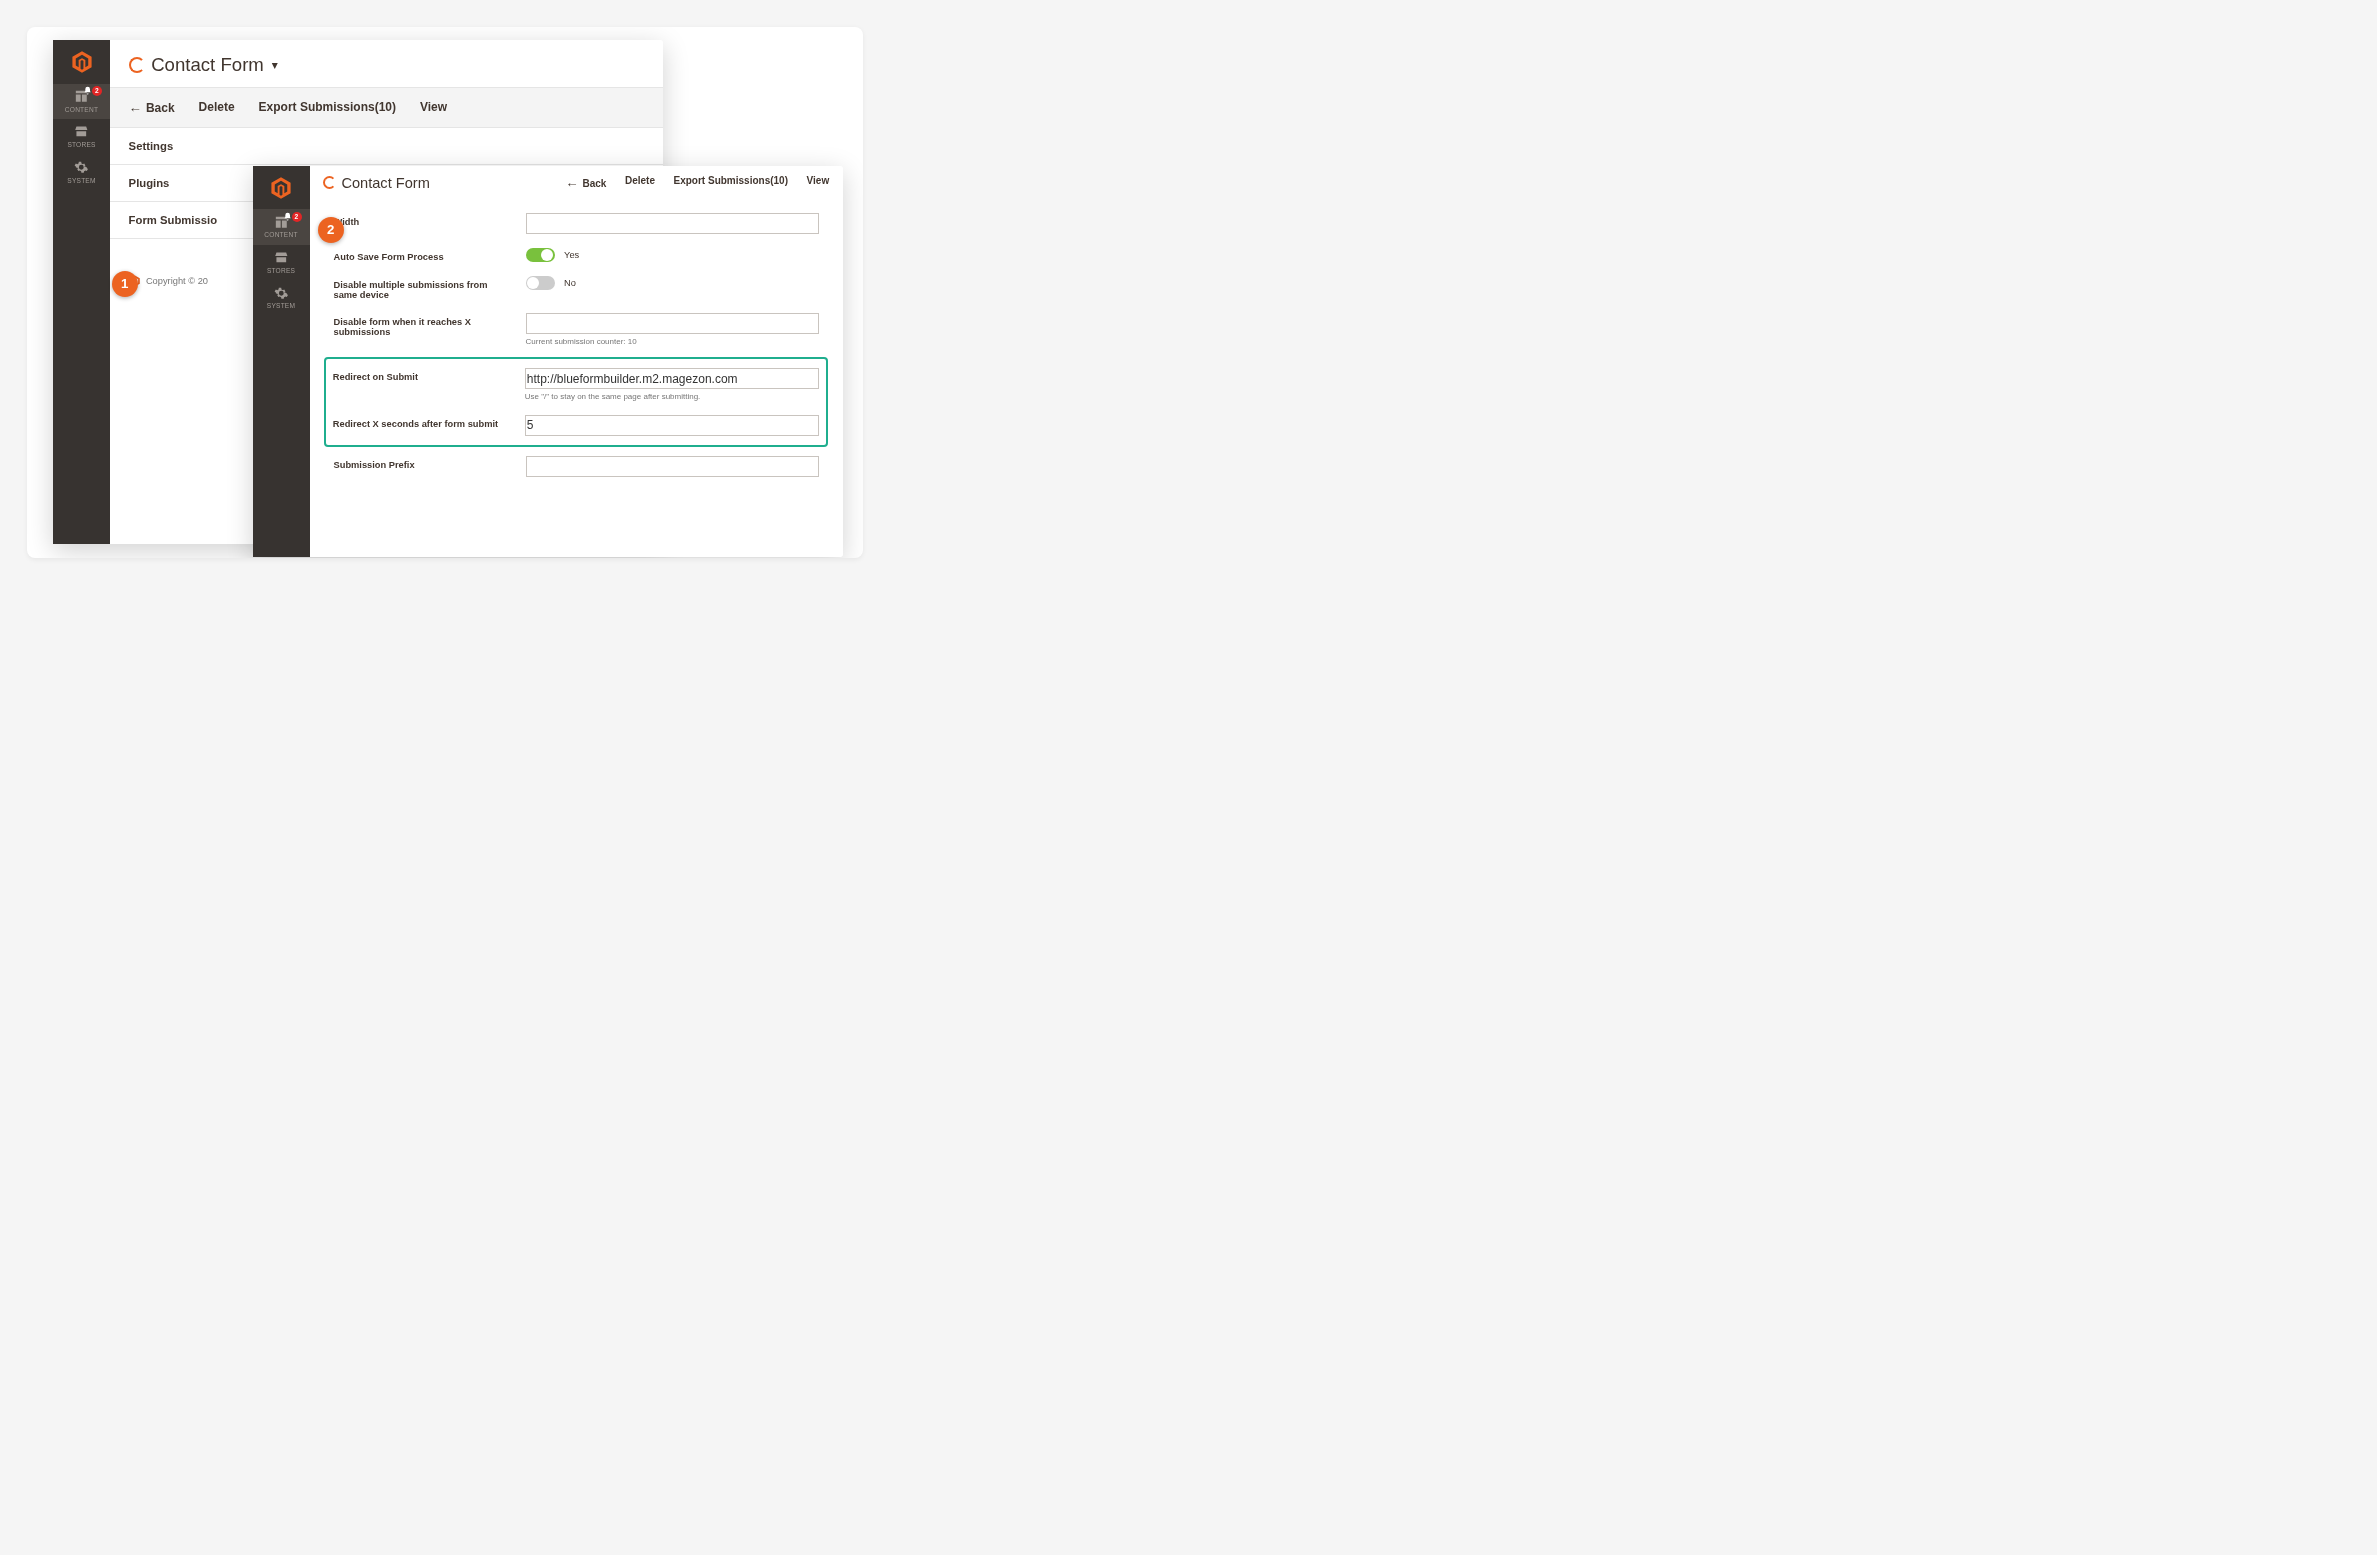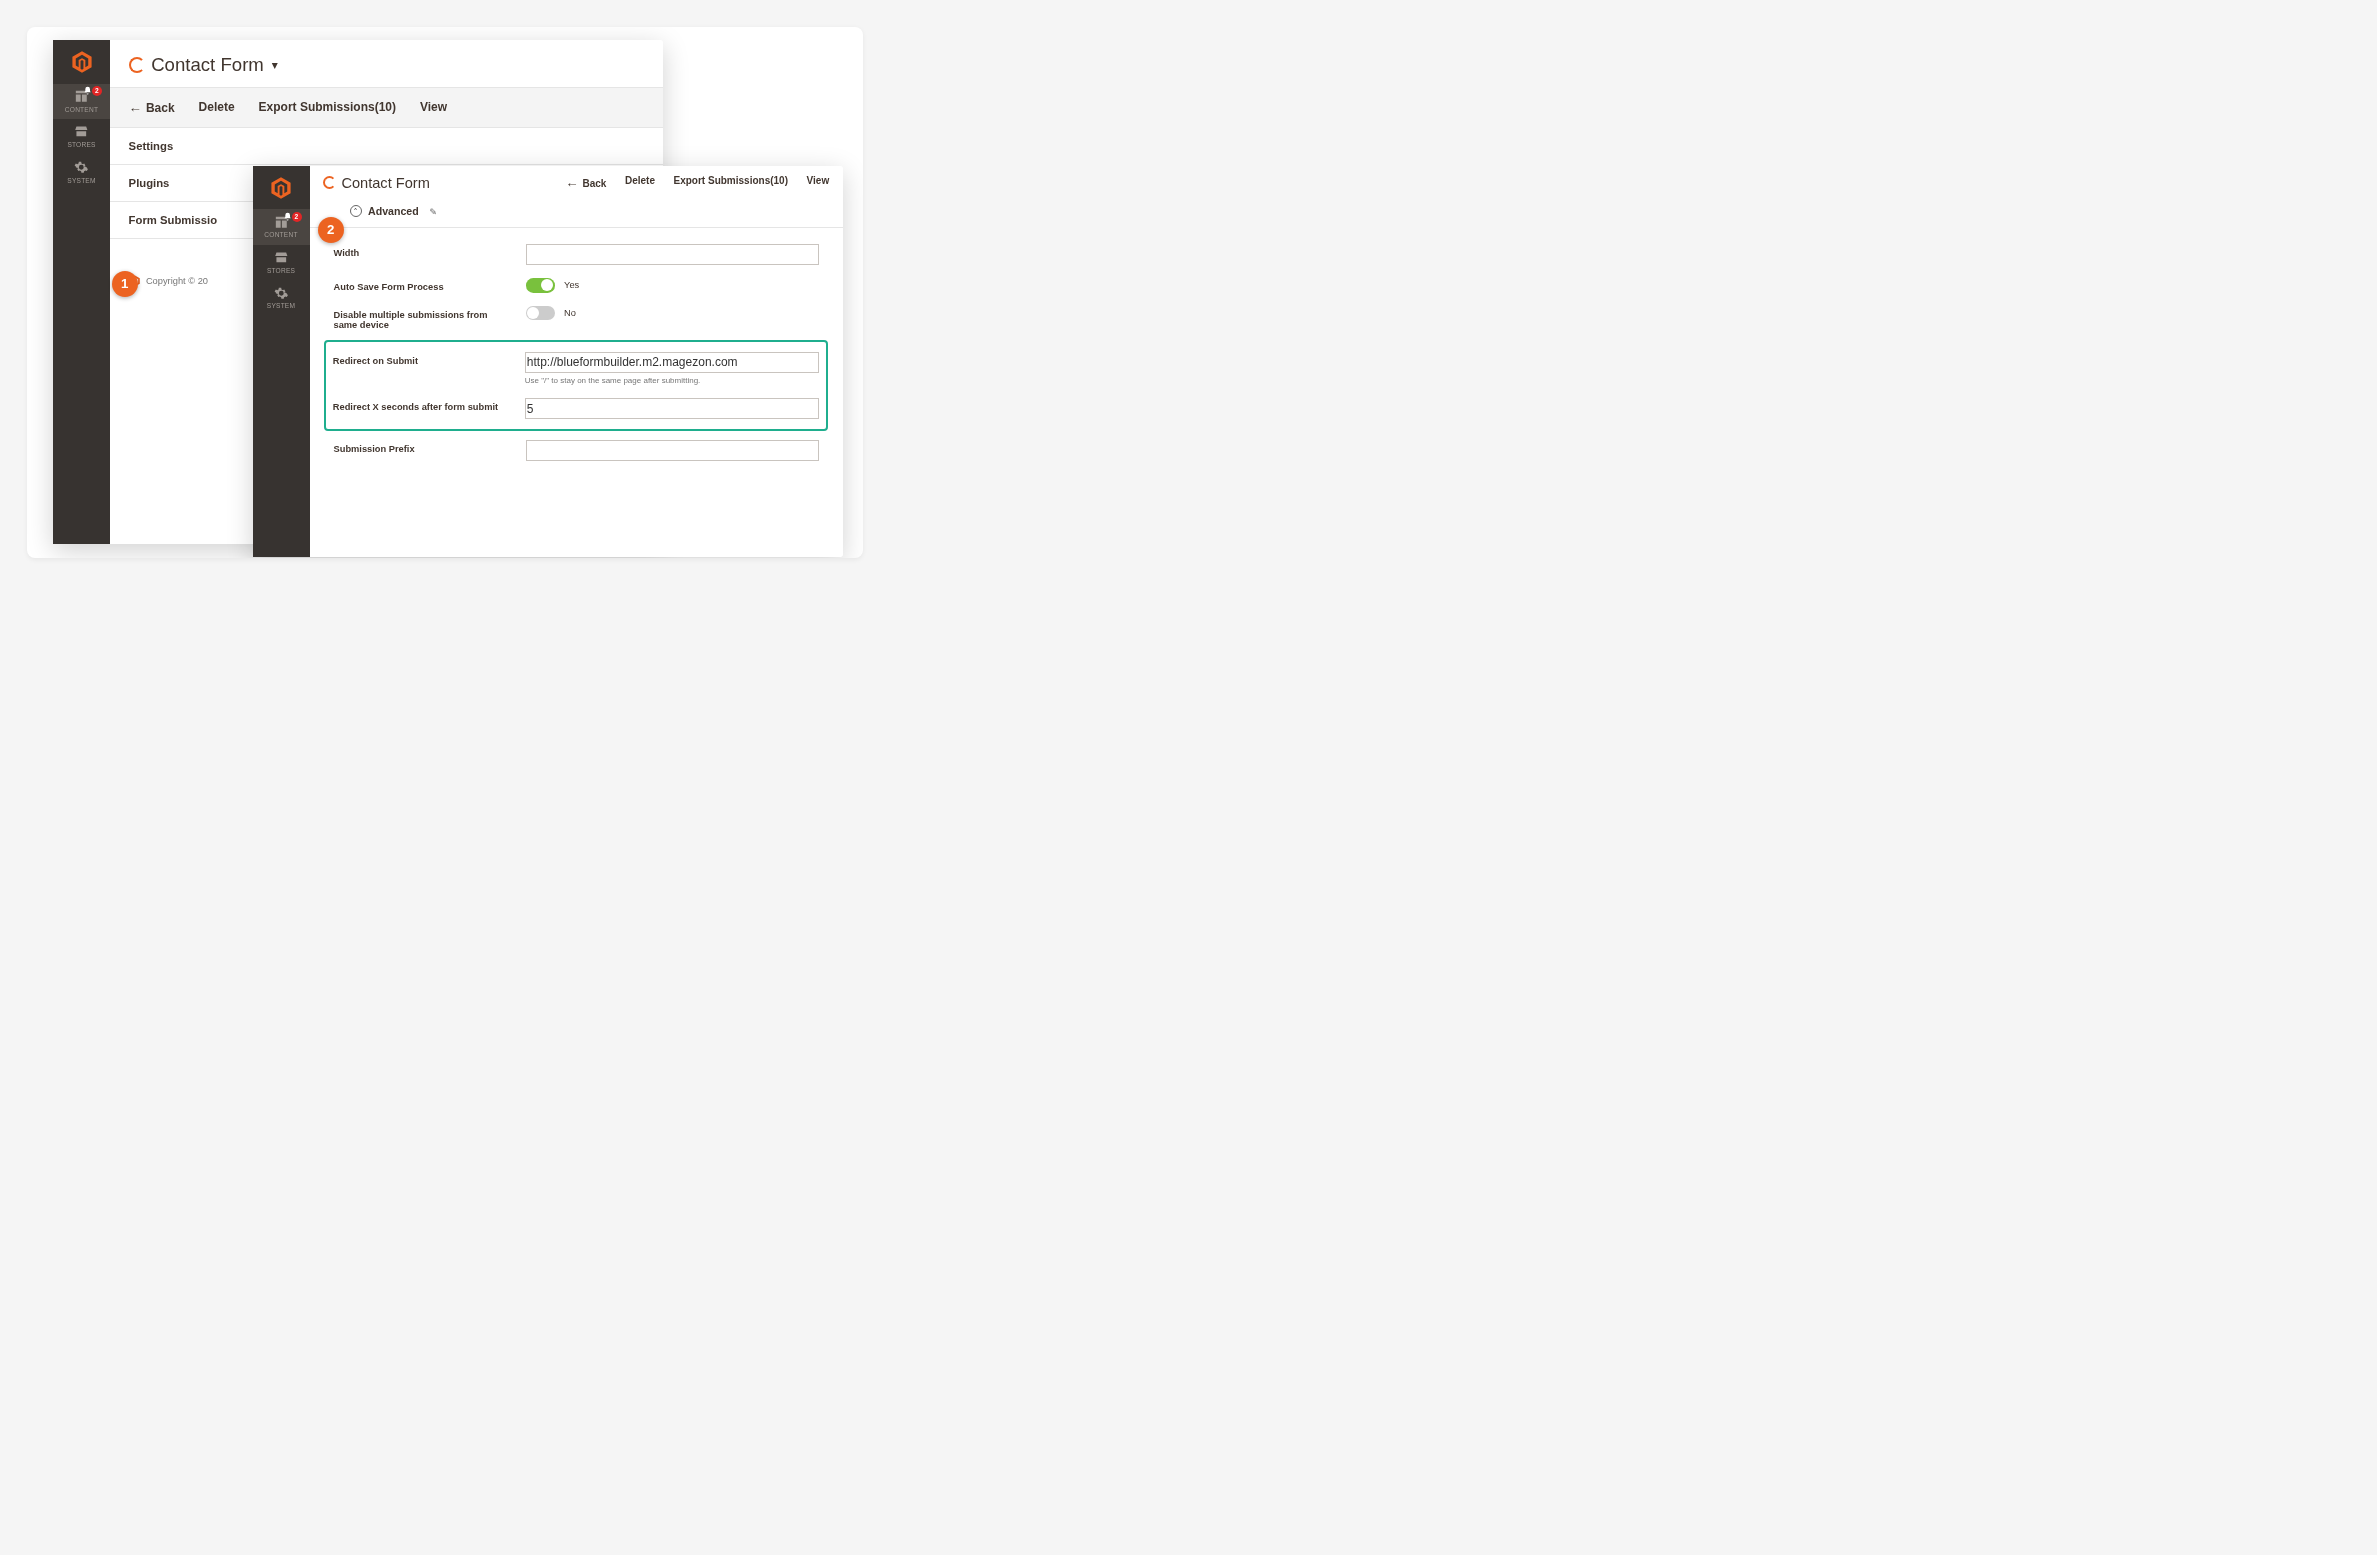--- a/index.html
+++ b/index.html
@@ -154,42 +154,44 @@
       <div class="hdr2">
         <div class="spin"></div>
         <span class="title">Contact Form</span>
         <div class="tb2">
           <span><span class="arrow">←</span><span>Back</span></span>
           <span>Delete</span>
           <span>Export Submissions(10)</span>
           <span>View</span>
         </div>
       </div>
-      <div class="sechdr">
-        <span class="chev">⌃</span>
-        <span class="sectitle">Advanced</span>
-        <span class="pencil">✎</span>
-      </div>
       <div class="form">
         <div class="row">
           <div class="lbl">Width</div>
           <div class="ctl"><input class="inp" value="" style=""></div>
         </div>
         <div class="row">
           <div class="lbl">Auto Save Form Process</div>
           <div class="ctl">
             <span class="tog on"><span class="knob"></span></span>
             <span class="toglbl">Yes</span>
           </div>
         </div>
         <div class="row">
           <div class="lbl">Disable multiple submissions from same device</div>
           <div class="ctl">
             <span class="tog off"><span class="knob"></span></span>
             <span class="toglbl">No</span>
+          </div>
+        </div>
+        <div class="row">
+          <div class="lbl">Disable form when it reaches X submissions</div>
+          <div class="ctl">
+            <input class="inp" value="" style="">
+            <div class="hint">Current submission counter: 10</div>
           </div>
         </div>
         <div class="hl">
           <div class="row">
             <div class="lbl">Redirect on Submit</div>
             <div class="ctl">
               <input class="inp" value="http://blueformbuilder.m2.magezon.com" style="">
               <div class="hint">Use "/" to stay on the same page after submitting.</div>
             </div>
           </div>

